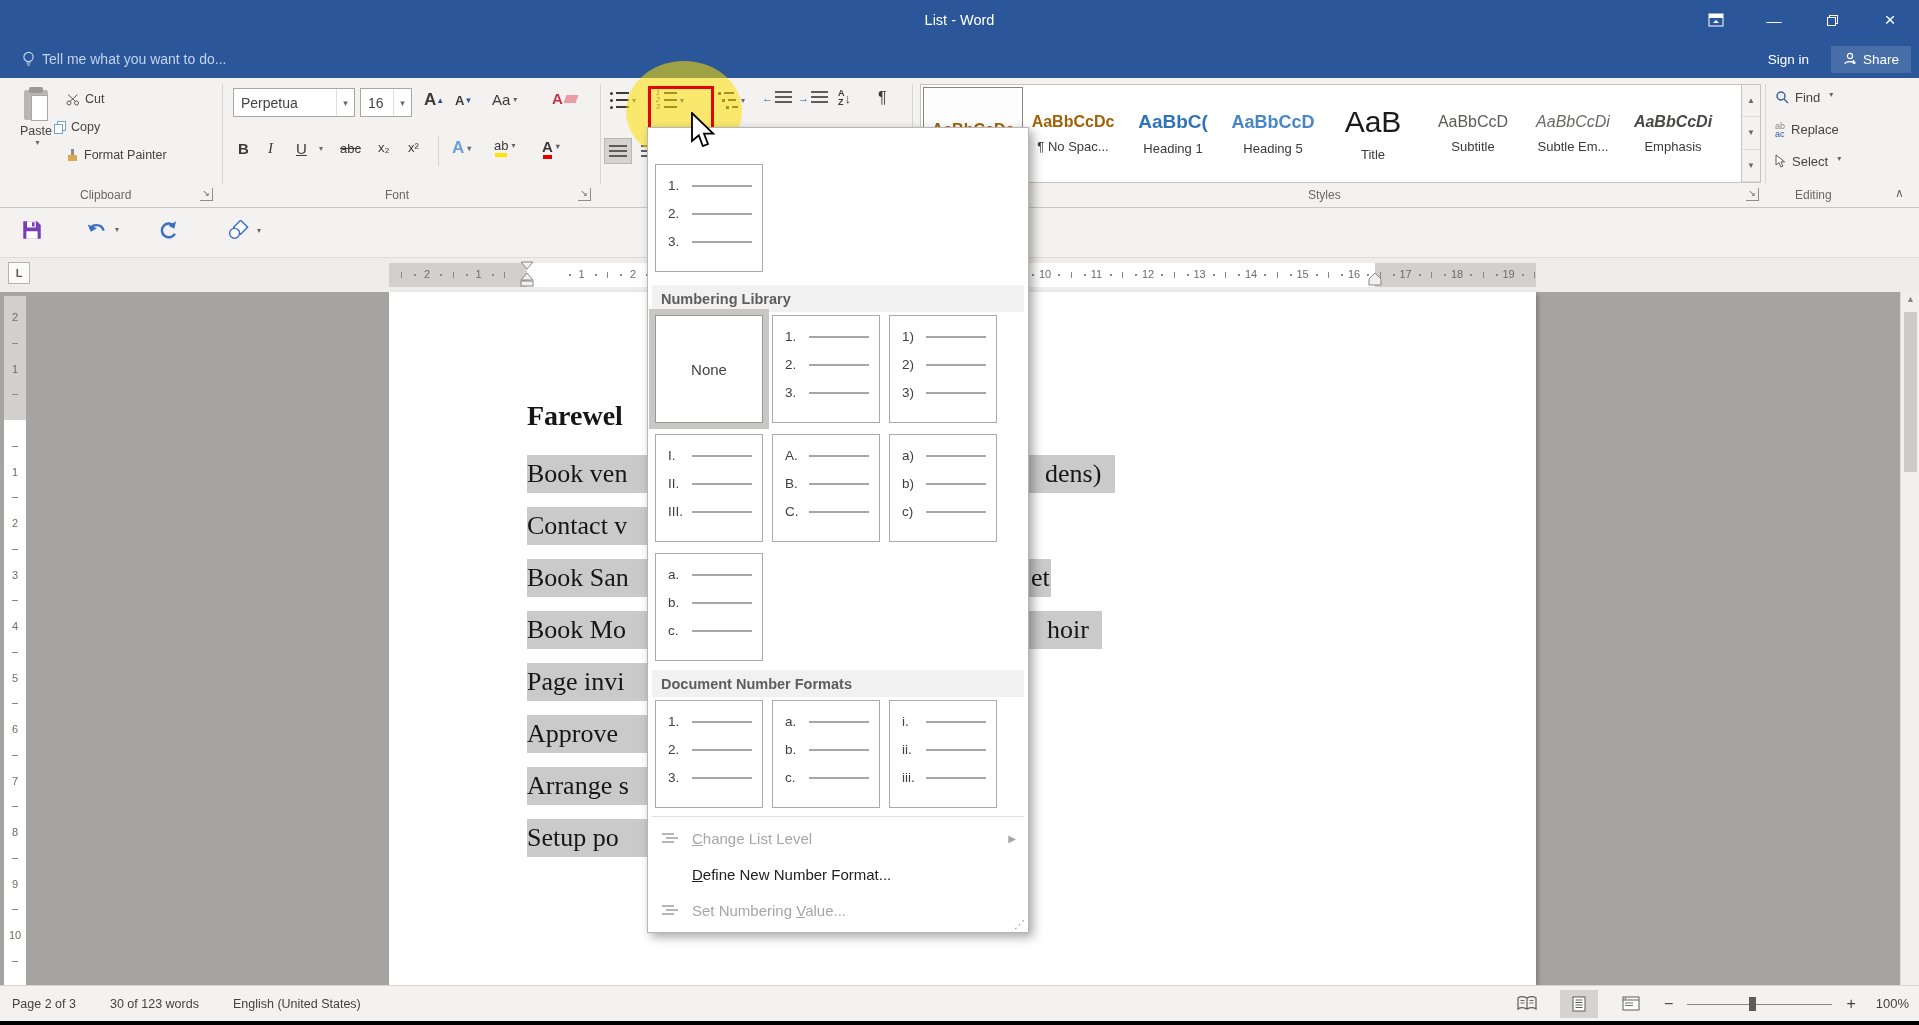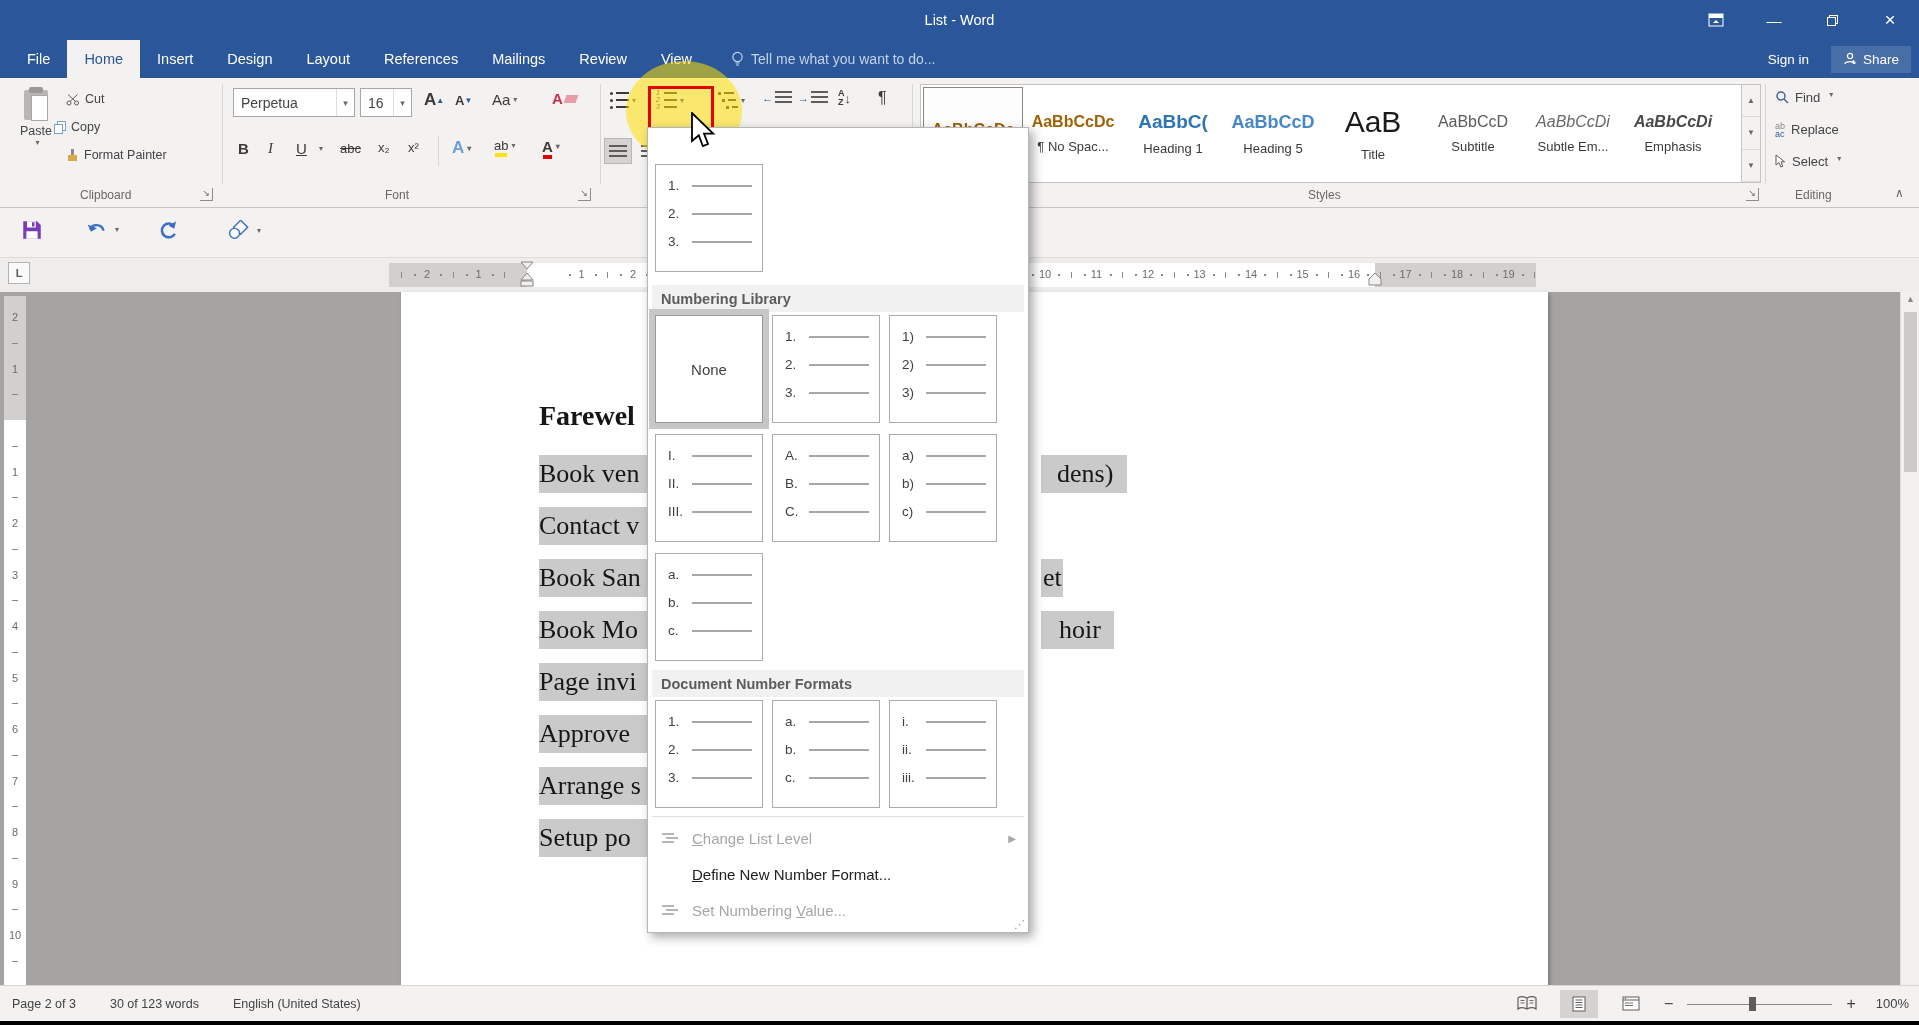--- a/index.html
+++ b/index.html
@@ -106,21 +106,21 @@
   .tick-dot { position:absolute; top:11px; width:2px; height:2px; background:#8a8886; }
   .tick-pipe { position:absolute; top:9px; width:1px; height:6px; background:#8a8886; }
   .indent-marker { position:absolute; z-index:5; }
 
   
   .docarea { position:absolute; left:0; top:292px; width:1919px; height:693px; background:#a6a4a2; }
   .vruler { position:absolute; left:4px; top:4px; width:22px; height:689px; background:#fff; overflow:hidden; }
   .vr-seg { position:absolute; left:0; width:22px; background:#d2d0ce; }
   .vtick-num { position:absolute; left:0; width:22px; text-align:center; font-size:11px; color:#6d6b69; transform:translateY(-50%); }
   .vtick-pipe { position:absolute; left:8px; height:1px; width:6px; background:#8a8886; }
-  .page { position:absolute; left:389px; top:0; width:1147px; height:693px; background:#fff; box-shadow:2px 2px 4px rgba(0,0,0,.25);margin-left:12px; }
+  .page { position:absolute; left:389px; top:0; width:1147px; height:693px; background:#fff; box-shadow:2px 2px 4px rgba(0,0,0,.25); }
   .doc-heading { position:absolute; left:138px; top:108px; width:120px; overflow:hidden; font-family:"Liberation Serif", serif; font-weight:bold; font-size:28px; color:#161616; white-space:nowrap; }
   .doc-line { position:absolute; left:138px; width:120px; height:38px; overflow:hidden; background:#cacaca; font-family:"Liberation Serif", serif; font-size:26px; color:#161616; white-space:nowrap; display:flex; align-items:center; }
   .doc-frag { position:absolute; height:38px; background:#cacaca; font-family:"Liberation Serif", serif; font-size:26px; color:#161616; white-space:nowrap; display:flex; align-items:center; overflow:hidden; }
   .scrollbar { position:absolute; right:0; top:0; width:19px; height:693px; background:#f1f0ef; border-left:1px solid #dddbd9; }
   .sb-arrow { position:absolute; left:0; top:2px; width:19px; text-align:center; font-size:9px; color:#8a8886; }
   .sb-thumb { position:absolute; left:3px; top:20px; width:13px; height:160px; background:#cdcbc9; }
 
   
   .dropdown { position:absolute; left:647px; top:127px; width:382px; height:806px; background:#fff; border:1px solid #b8b6b4; box-shadow:4px 4px 10px rgba(0,0,0,.35); z-index:50; }
   .dd-header { position:absolute; left:4px; width:372px; height:27px; background:#f1f1f1; color:#5d5d5d; font-weight:bold; font-size:14.5px; display:flex; align-items:center; padding-left:9px; }
@@ -177,31 +177,20 @@
             <i></i>
           </span>
         </div>
       <div class="win-btn">
           <span style="font-size:19px;">×</span>
         </div>
     </div>
   </div>
 
   <div class="tabrow">
-    <div class="tabs" id="tabs">
-        <div class="tab">File</div>
-        <div class="tab active">Home</div>
-        <div class="tab">Insert</div>
-        <div class="tab">Design</div>
-        <div class="tab">Layout</div>
-        <div class="tab">References</div>
-        <div class="tab">Mailings</div>
-        <div class="tab">Review</div>
-        <div class="tab">View</div>
-      </div>
     <div class="tellme">
       <svg width="13" height="17" viewBox="0 0 13 17">
           <circle cx="6.5" cy="6" r="4.6" fill="none" stroke="#c3d3ec" stroke-width="1.2"></circle>
           <path d="M4.5 12 h4 M5 14 h3" stroke="#c3d3ec" stroke-width="1.2"></path>
         </svg>
       <span>Tell me what you want to do...</span>
     </div>
     <div class="tab-right">
       <span style="margin-right:14px;">Sign in</span>
       <span class="share-btn">

